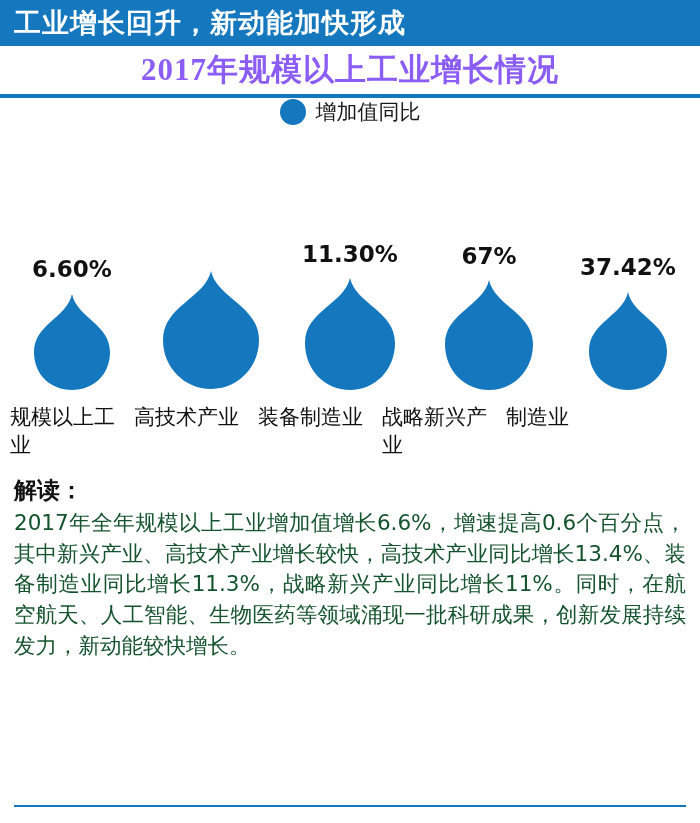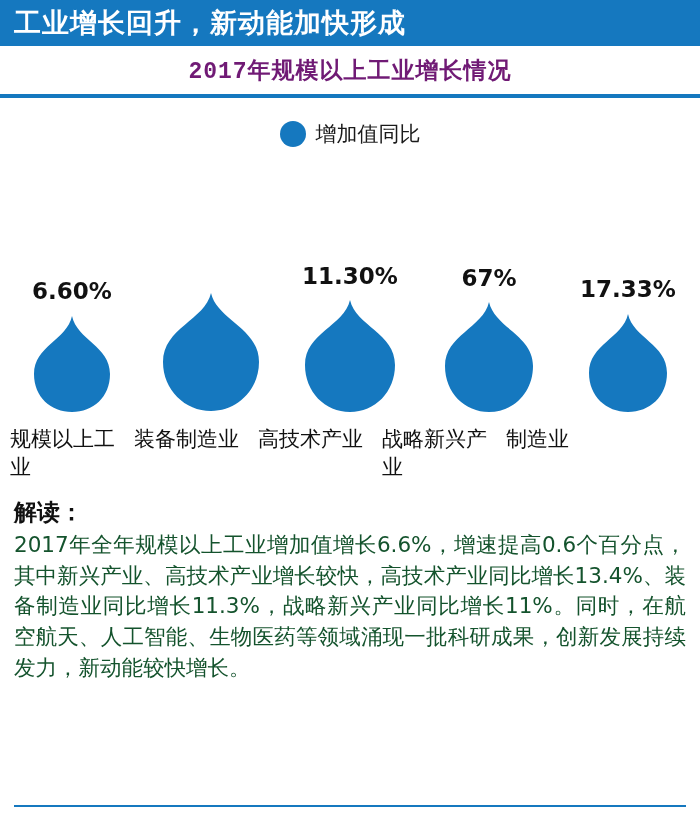--- a/index.html
+++ b/index.html
@@ -34,39 +34,38 @@
     font-family: "DejaVu Sans", "Liberation Sans", sans-serif;
   }
 
   .subtitle-wrap {
     height: 48px;
     display: flex;
     align-items: center;
     justify-content: center;
   }
   .subtitle {
-    color: #701a75;
-    font-size: 23px;
+    color: #8b5cf6;
+    font-size: 31px;
     font-weight: bold;
     letter-spacing: 1px;
-    font-family: Liberation Mono, monospace;
+    font-family: Liberation Serif, serif;
   }
   .rule {
     height: 4px;
     background: #1578bf;
     width: 100%;
   }
 
   
   .legend {
     display: flex;
     align-items: center;
     justify-content: center;
     gap: 10px;
-    margin-top: 22px;
   }
   .legend-dot {
     width: 26px;
     height: 26px;
     border-radius: 50%;
     background: #1578bf;
     display: inline-block;
   }
   .legend-label {
     font-size: 21px;
@@ -197,34 +196,34 @@
   <div class="chart-col">
     <div class="col-value">67%</div>
     <div class="balloon">
       <svg width="108" height="119" viewBox="0 0 108 119" aria-hidden="true">
         <path d="M54 5 C60 31 98 38 98 69 C98 96 78 115 54 115 C30 115 10 96 10 69 C10 38 48 31 54 5 Z" fill="#1578bf"></path>
       </svg>
     </div>
   </div>
 
   <div class="chart-col">
-    <div class="col-value">17.33%</div>
+    <div class="col-value">37.42%</div>
     <div class="balloon">
       <svg width="98" height="108" viewBox="0 0 98 108" aria-hidden="true">
         <path d="M49 6 C54 30 88 36 88 65 C88 88 71 104 49 104 C27 104 10 88 10 65 C10 36 44 30 49 6 Z" fill="#1578bf"></path>
       </svg>
     </div>
   </div>
 
 </div>
 
 <div class="labels">
   <div class="label-col">规模以上工业</div>
+  <div class="label-col">高技术产业</div>
   <div class="label-col">装备制造业</div>
-  <div class="label-col">高技术产业</div>
   <div class="label-col">战略新兴产业</div>
   <div class="label-col">制造业</div>
 </div>
 
 <div class="analysis">
   <div class="analysis-heading">解读：</div>
   <div class="analysis-body">2017年全年规模以上工业增加值增长6.6%，增速提高0.6个百分点，其中新兴产业、高技术产业增长较快，高技术产业同比增长13.4%、装备制造业同比增长11.3%，战略新兴产业同比增长11%。同时，在航空航天、人工智能、生物医药等领域涌现一批科研成果，创新发展持续发力，新动能较快增长。</div>
 </div>
 
 <div class="bottom-rule"></div>

